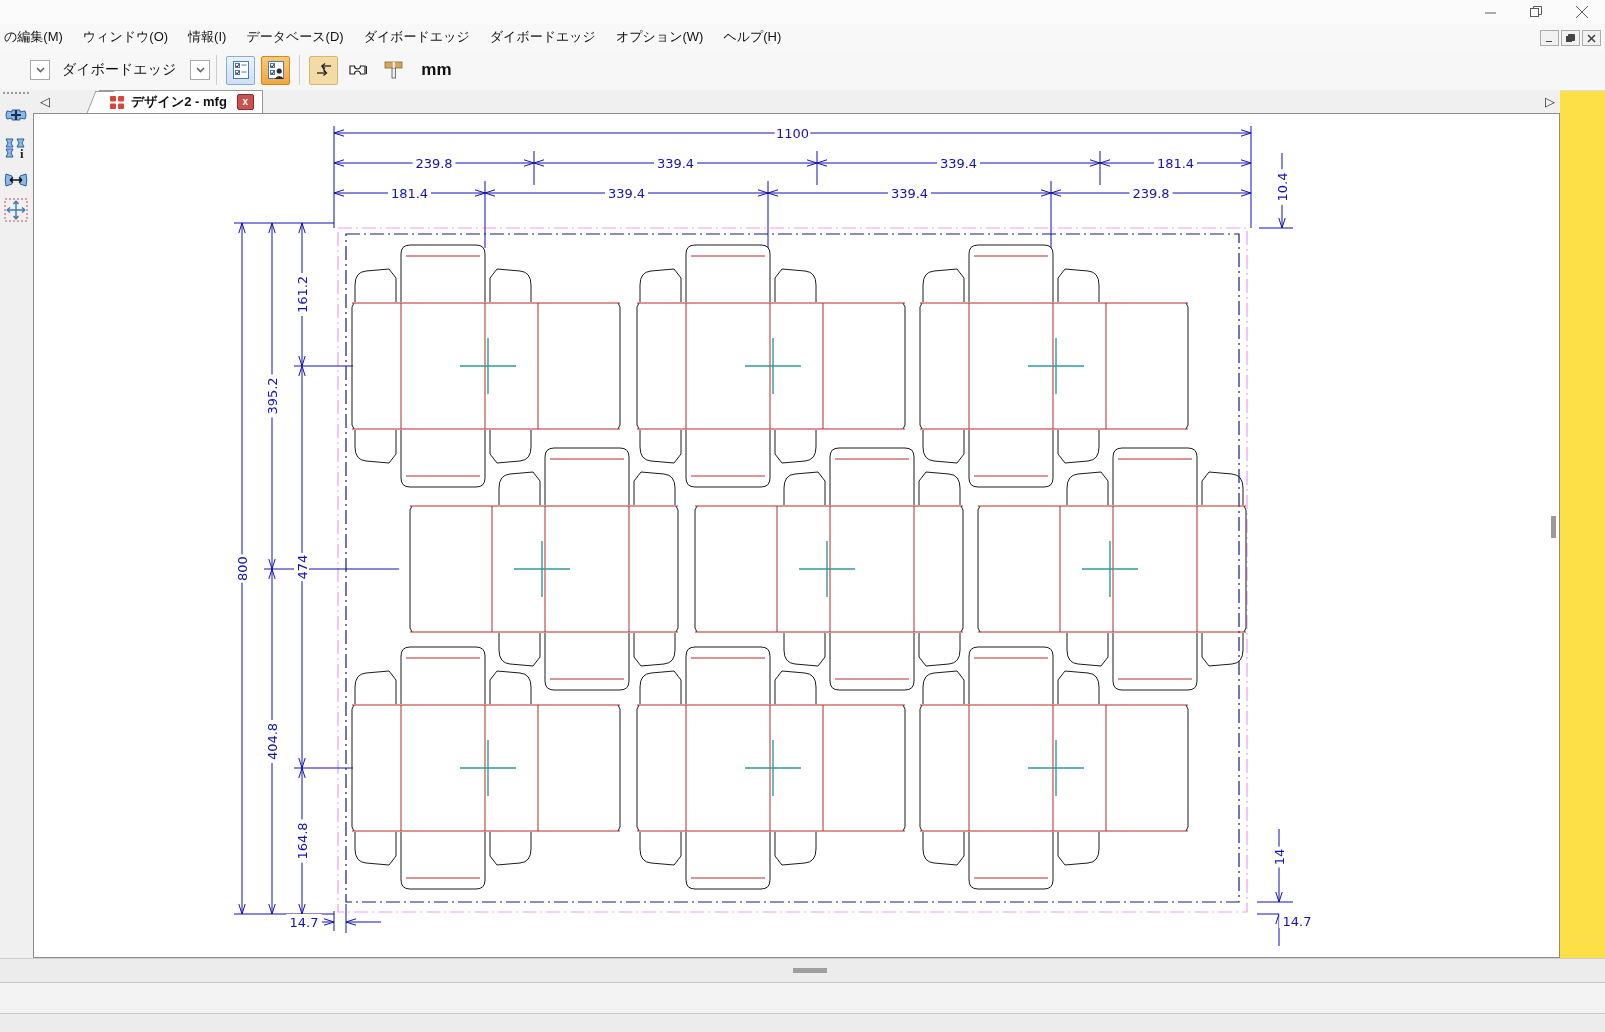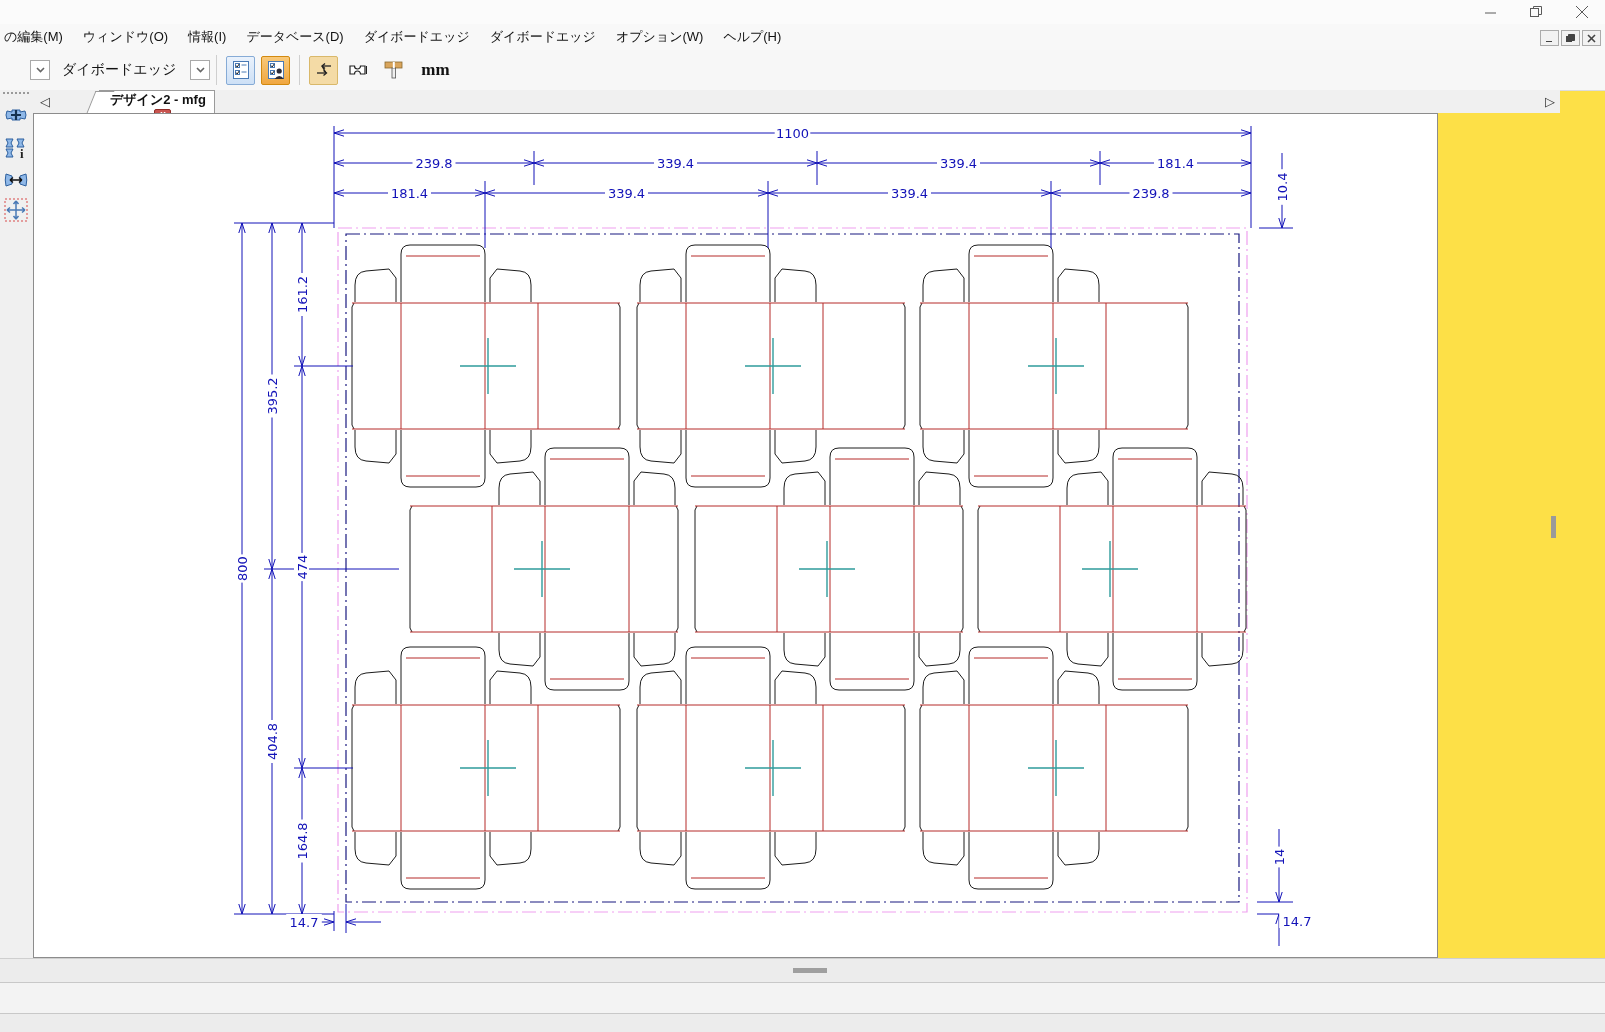--- a/index.html
+++ b/index.html
@@ -28,45 +28,45 @@
   .combo-box{width:18px;height:18px;background:#fff;border:1px solid #a9a9a9;
              display:flex;align-items:center;justify-content:center;margin-left:30px;}
   .combo-box svg{stroke:#666;fill:none;stroke-width:1.6;}
   .edge-label{margin:0 14px 0 12px;font-size:14px;color:#111;white-space:nowrap;}
   .tb-sep{width:1px;height:30px;background:#cfcfcf;margin:0 6px;}
   .tb-btn{width:27px;height:27px;margin:0 3px;border:1px solid transparent;border-radius:2px;
           display:flex;align-items:center;justify-content:center;background:transparent;}
   .tb-btn.blue{background:linear-gradient(#eaf2fc,#cde0f6);border-color:#86abd6;}
   .tb-btn.orange{background:linear-gradient(#f9c979,#f0a741);border-color:#d2890f;}
   .tb-btn.tan{background:#f4dba6;border-color:#d9b86a;}
-  .unit-label{font-family:Liberation Serif, serif;font-weight:bold;font-size:17px;margin-left:10px;color:#111;}
+  .unit-label{font-family:Liberation Sans, sans-serif;font-weight:bold;font-size:17px;margin-left:10px;color:#111;}
 
   
   .tabbar{position:absolute;left:33px;top:90px;right:45px;height:23px;background:#f0f0f0;}
   .nav-arrow{position:absolute;top:2px;width:16px;height:18px;color:#333;font-size:13px;
              display:flex;align-items:center;justify-content:center;}
   .nav-left{left:4px;} .nav-right{right:2px;}
   .tab{position:absolute;left:66px;top:0;height:22px;background:#fff;border:1px solid #9a9a9a;
-       border-bottom:none;display:flex;align-items:center;padding:0 8px 0 10px;flex-direction:column;}
+       border-bottom:none;display:flex;align-items:center;padding:0 8px 0 10px;}
   .tab::before{content:'';position:absolute;left:-9px;top:0;bottom:0;width:18px;background:#fff;
        border-left:1px solid #9a9a9a;border-top:1px solid #9a9a9a;transform:skewX(-22deg);}
   .tab-icon{position:relative;width:14px;height:13px;margin-right:7px;}
   .tab-title{position:relative;font-size:13px;font-weight:bold;color:#111;white-space:nowrap;}
   .tab-close{position:relative;width:15px;height:14px;margin-left:10px;background:#c9544f;border:1px solid #8d2b27;
        border-radius:2px;color:#fff;font-size:10px;font-weight:bold;display:flex;align-items:center;
        justify-content:center;line-height:1;}
 
   
   .toolcol{position:absolute;left:0;top:90px;width:33px;bottom:74px;background:#f0f0f0;}
   .grip-dots{position:absolute;left:2px;top:1px;width:28px;height:4px;
              background-image:radial-gradient(#9a9a9a 1px,transparent 1px);background-size:4px 4px;}
   .side-tool{position:absolute;left:4px;width:24px;height:24px;display:flex;align-items:center;justify-content:center;}
 
   
-  .canvas{position:absolute;left:33px;top:113px;width:1405px;height:845px;background:#fff;
+  .canvas{position:absolute;left:33px;top:113px;width:1527px;height:845px;background:#fff;
           border:1px solid #8c8c8c;box-sizing:border-box;}
   .canvas svg{position:absolute;left:0;top:0;}
 
   
   .splitter{position:absolute;left:0;top:958px;right:0;height:23px;background:#ececec;border-top:1px solid #cfcfcf;}
   .splitter-grip{position:absolute;left:793px;top:9px;width:34px;height:5px;background:#9f9f9f;}
   .statusbar{position:absolute;left:0;top:982px;right:0;height:30px;background:#f3f3f3;
              border-top:1px solid #c8c8c8;}
   .bottomstrip{position:absolute;left:0;top:1013px;right:0;height:19px;background:#ececec;border-top:1px solid #c8c8c8;}
 </style>

